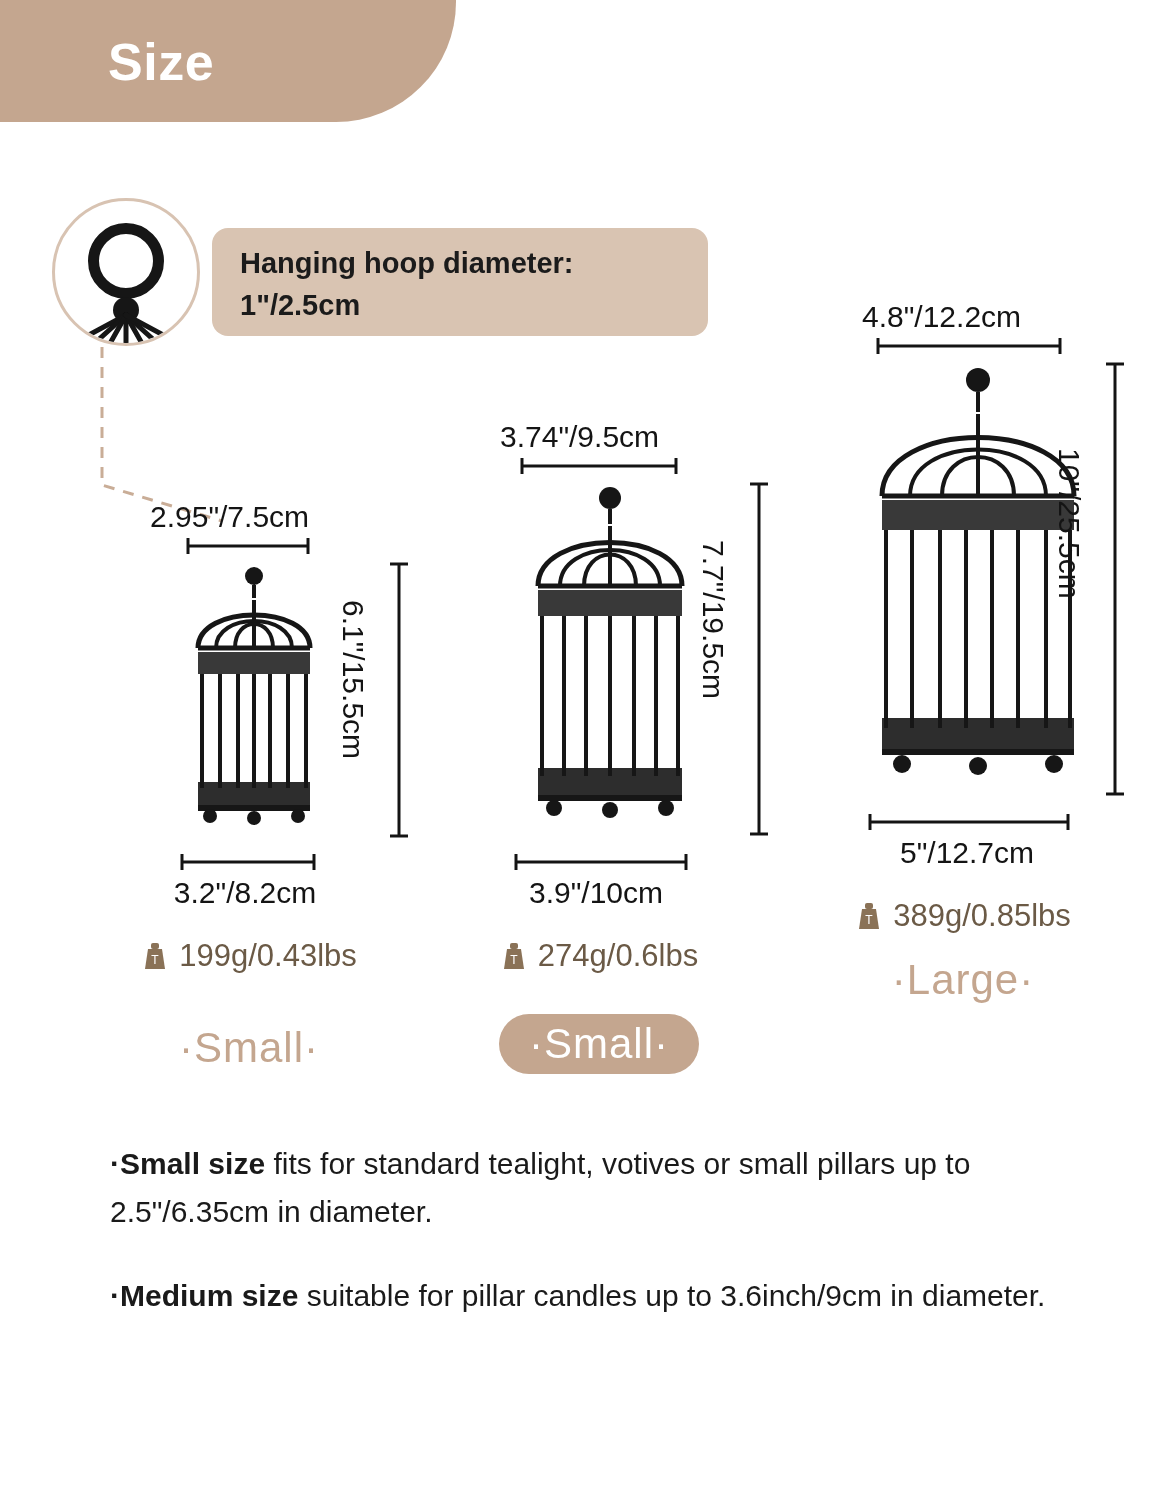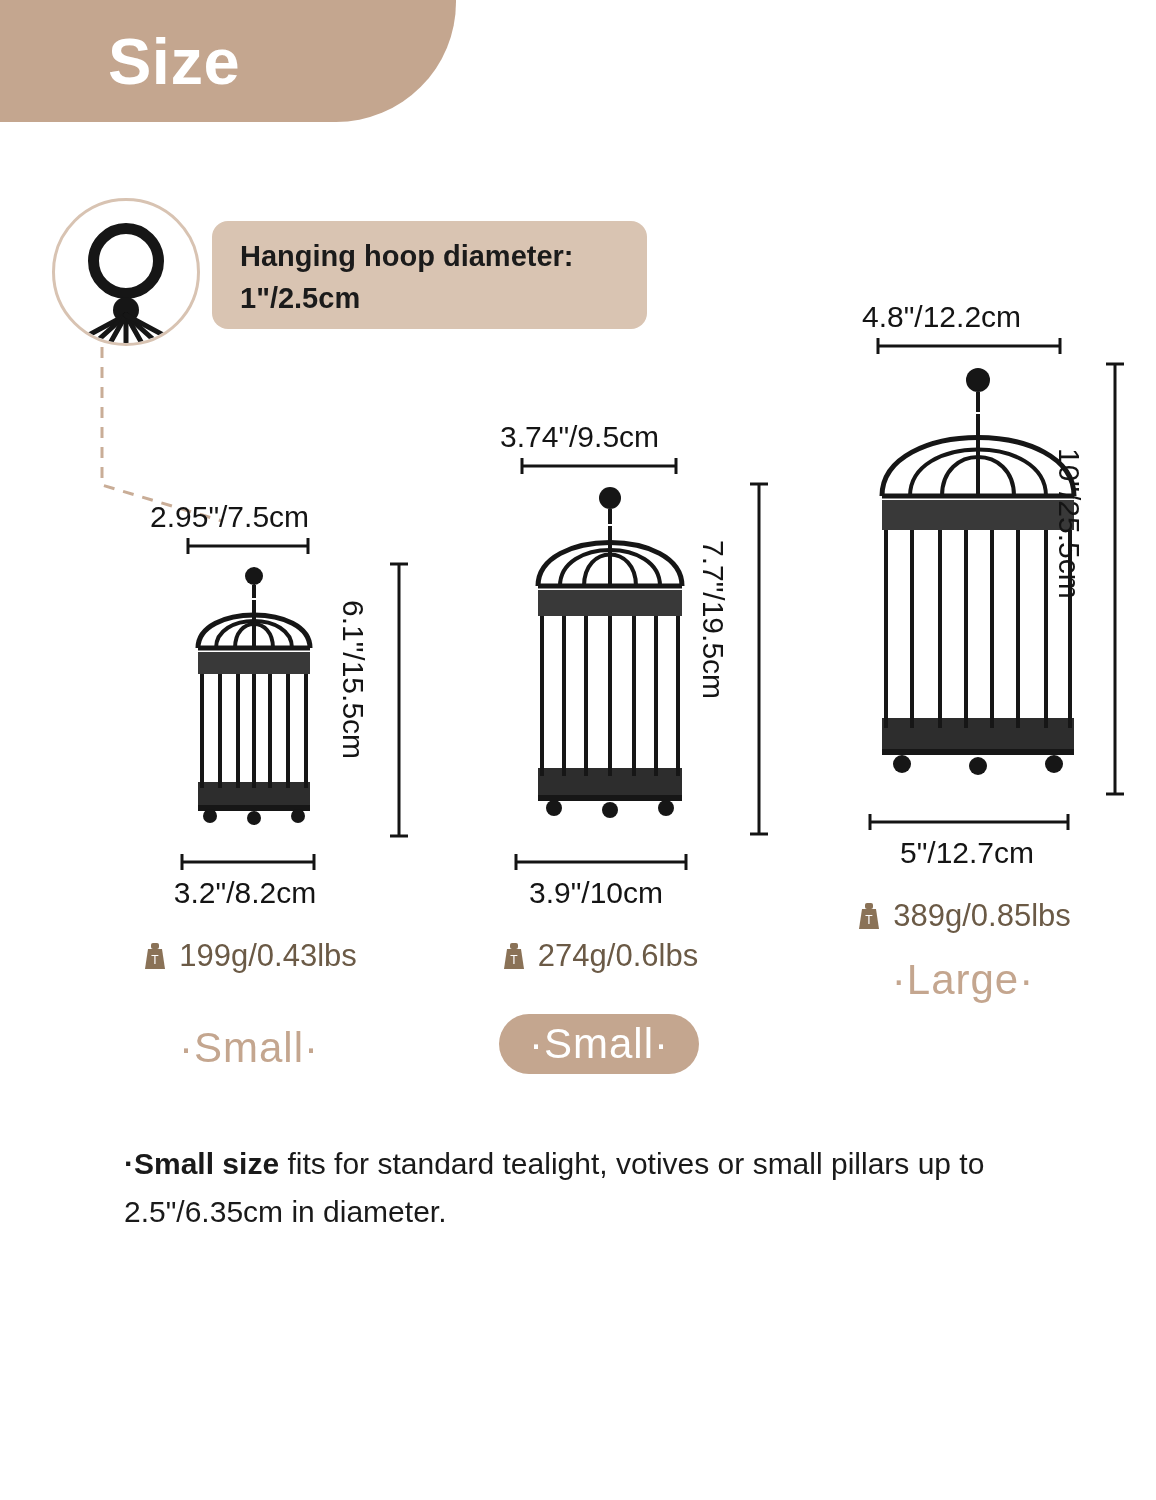--- a/index.html
+++ b/index.html
@@ -15,21 +15,21 @@
 
   
   .header-band {
     position: absolute; left: 0; top: 0;
     width: 456px; height: 122px;
     background: #c4a68f;
     border-bottom-right-radius: 120px;
   }
   .header-title {
     position: absolute; left: 108px; top: 14px;
-    font-size: 65px; font-weight: bold; color: #ffffff;
+    font-size: 52px; font-weight: bold; color: #ffffff;
     letter-spacing: 0.5px;
     line-height: 96px;
   }
 
   
   .hoop-circle {
     position: absolute; left: 52px; top: 198px;
     width: 148px; height: 148px; border-radius: 50%;
     border: 3px solid #d8c3b2;
     background: #fff;
@@ -47,22 +47,22 @@
     width: 26px; height: 26px; border-radius: 50%;
     background: #161616;
   }
   .hoop-fan {
     position: absolute; left: 50%; top: 110px;
     transform: translateX(-50%);
     width: 150px; height: 52px;
   }
 
   .hoop-label {
-    position: absolute; left: 212px; top: 221px;
-    width: 435px; height: 108px;
+    position: absolute; left: 212px; top: 228px;
+    width: 496px; height: 108px;
     background: #d9c4b2;
     border-radius: 16px;
     padding: 14px 20px 0 28px;
     font-size: 29px; font-weight: bold; color: #1b1b1b;
     line-height: 42px;
   }
   .leader {
     position: absolute; left: 96px; top: 345px;
     width: 130px; height: 182px;
   }
@@ -89,21 +89,21 @@
     letter-spacing: 1px;
   }
   .size-name.active {
     background: #c4a68f; color: #ffffff;
     border-radius: 40px; padding: 6px 30px;
     display: inline-block;
   }
 
   
   .bullets {
-    position: absolute; left: 124px; top: 1140px;
+    position: absolute; left: 110px; top: 1140px;
     width: 960px;
   }
   .bullet {
     font-size: 30px; line-height: 48px; color: #1a1a1a;
     margin-bottom: 36px;
   }
   .bullet b { font-weight: bold; }
 </style>
 </head>
 <body>
@@ -355,15 +355,18 @@
 
     <div style="margin-top:22px; margin-left:-70px;">
       <span class="size-name">·Large·</span>
     </div>
   </div>
 
   <div class="bullets">
     <div class="bullet">
       <b>·Small size</b><span> fits for standard tealight, votives or small pillars up to 2.5"/6.35cm in diameter.</span>
     </div>
+    <div class="bullet">
+      <b>·Medium size</b><span> suitable for pillar candles up to 3.6inch/9cm in diameter.</span>
+    </div>
   </div>
 
 </div>
 
 </body></html>

